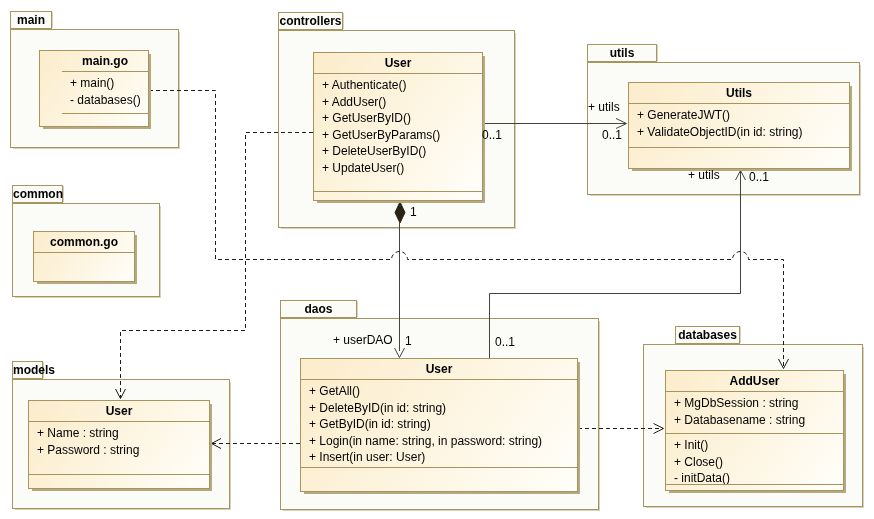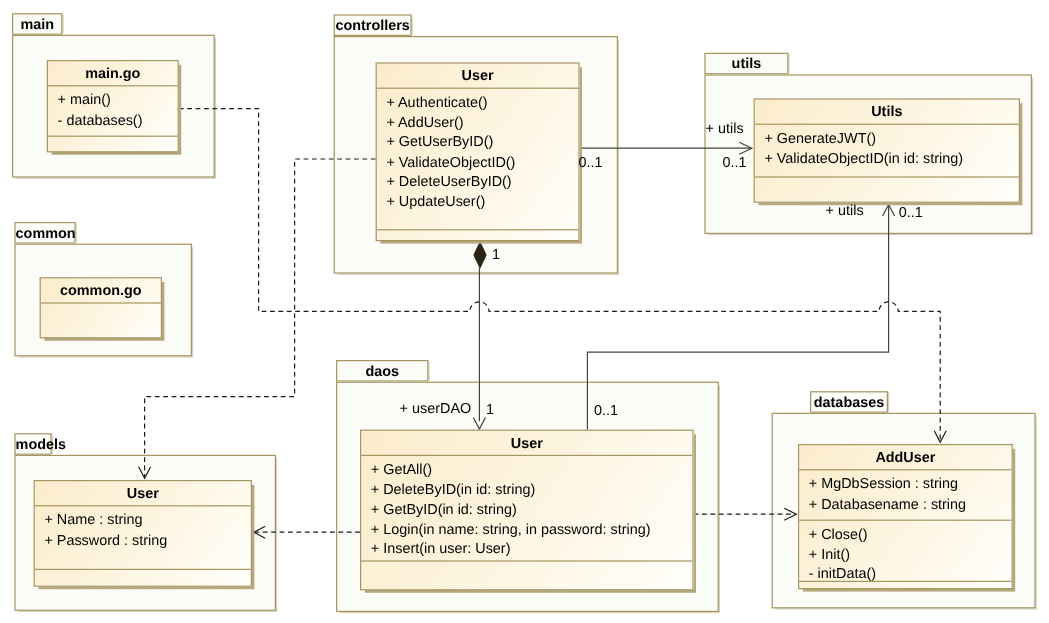--- a/index.html
+++ b/index.html
@@ -101,36 +101,36 @@
       <path class="dashline" d="M300 443.5 H212"></path>
       <polyline class="arrow" points="221,438.5 211.5,443.5 221,448.5"></polyline>
     </g>
 
     <g>
       <path class="dashline" d="M578 428.5 H663"></path>
       <polyline class="arrow" points="653.5,423.5 663.5,428.5 653.5,433.5"></polyline>
     </g>
   </svg>
 
-  <div class="cls" style="left:39px;top:50px;width:110px;">
+  <div class="cls" style="left:39px;top:50px;width:110px;padding-left:22px;">
     <div class="cls-title">main.go</div>
     <div class="cmp" style="height:42px;">
         <div class="member">+ main()</div>
         <div class="member">- databases()</div>
       </div>
     <div class="cmp" style="height:13px;"></div>
   </div>
 
   <div class="cls" style="left:313px;top:52px;width:170px;">
     <div class="cls-title">User</div>
     <div class="cmp" style="height:118px;">
         <div class="member">+ Authenticate()</div>
         <div class="member">+ AddUser()</div>
         <div class="member">+ GetUserByID()</div>
-        <div class="member">+ ValidateObjectID()</div>
+        <div class="member">+ GetUserByParams()</div>
         <div class="member">+ DeleteUserByID()</div>
         <div class="member">+ UpdateUser()</div>
       </div>
     <div class="cmp" style="height:9px;"></div>
   </div>
 
   <div class="cls" style="left:628px;top:82px;width:222px;">
     <div class="cls-title">Utils</div>
     <div class="cmp" style="height:44px;">
         <div class="member">+ GenerateJWT()</div>
@@ -165,22 +165,22 @@
     <div class="cmp" style="height:24px;"></div>
   </div>
 
   <div class="cls" style="left:665px;top:370px;width:179px;">
     <div class="cls-title">AddUser</div>
     <div class="cmp" style="height:42px;">
         <div class="member">+ MgDbSession : string</div>
         <div class="member">+ Databasename : string</div>
       </div>
     <div class="cmp" style="height:51px;">
+        <div class="member">+ Init()</div>
         <div class="member">+ Close()</div>
-        <div class="member">+ Init()</div>
         <div class="member">- initData()</div>
       </div>
     <div class="cmp" style="height:6px;"></div>
   </div>
 
   <span class="edge-label" style="left:482px;top:128px;">0..1</span>
   <span class="edge-label" style="left:588px;top:100px;">+ utils</span>
   <span class="edge-label" style="left:602px;top:128px;">0..1</span>
 
   <span class="edge-label" style="left:410px;top:205px;">1</span>

